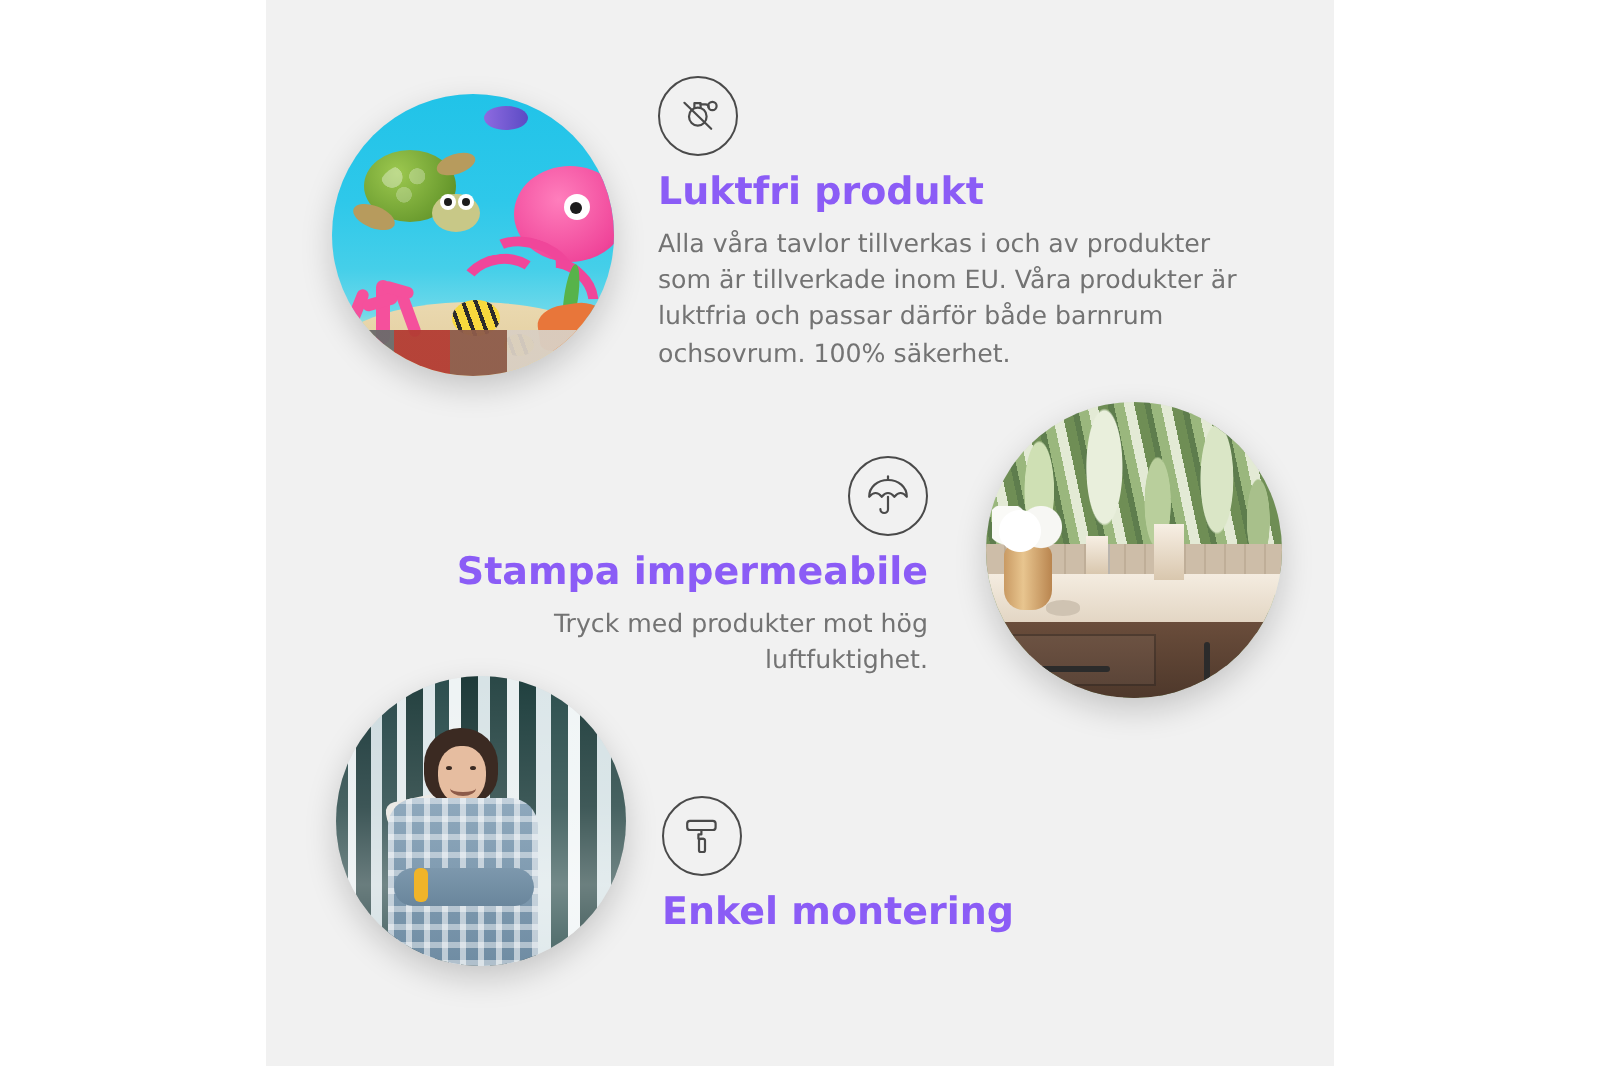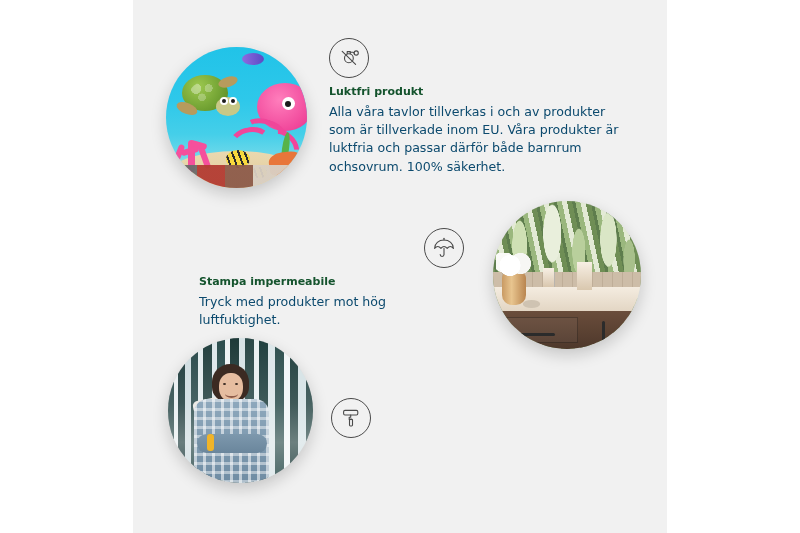--- a/index.html
+++ b/index.html
@@ -219,40 +219,40 @@
 
   
   .feature{position:absolute;}
   .icon-circle{
     width:40px;height:40px;border-radius:50%;
     border:1.4px solid #4a4a4a;
     display:flex;align-items:center;justify-content:center;
     box-sizing:border-box;
   }
   .f-title{
-    color:#14532d;
-    font-size:11px;
+    color:#8b5cf6;
+    font-size:19px;
     font-weight:bold;
     line-height:1.25;
     margin:7px 0 4px 0;
     white-space:nowrap;
   }
   .f-desc{
-    color:#0c4a6e;
+    color:#737373;
     font-size:12.6px;
     line-height:1.45;
   }
 
   
   #feature-odourless{left:196px;top:38px;width:300px;text-align:left;}
   #feature-odourless .icon-circle{margin-left:0;}
   #feature-odourless .f-desc{width:292px;}
 
   
-  #feature-waterproof{left:66px;top:228px;width:265px;text-align:left;}
+  #feature-waterproof{left:66px;top:228px;width:265px;text-align:right;}
   #feature-waterproof .icon-circle{margin-left:auto;margin-right:0;}
 
   
   #feature-assembly{left:198px;top:398px;width:280px;text-align:left;}
 </style>
 </head>
 <body>
 
 <div class="canvas">
   <div class="panel">
@@ -351,16 +351,17 @@
     <div class="feature" id="feature-assembly">
       <div class="icon-circle">
         <svg width="26" height="26" viewBox="0 0 26 26" aria-hidden="true">
           <g fill="none" stroke="#4a4a4a" stroke-width="1.1" stroke-linecap="round" stroke-linejoin="round">
             <rect x="5.6" y="5.4" width="14.2" height="4.6" rx="1.4"></rect>
             <path d="M12.7 10v2.2h-1.5v2.2h2.6"></path>
             <rect x="11.5" y="14.4" width="3" height="6.6" rx="0.9"></rect>
           </g>
         </svg>
       </div>
+      <div class="f-title">Enkel montering</div>
     </div>
 
   </div>
 </div>
 
 </body></html>

